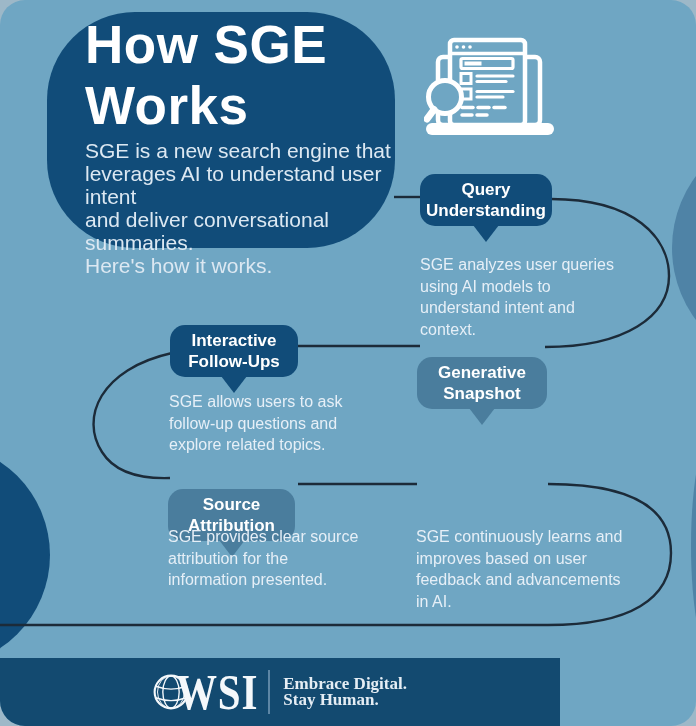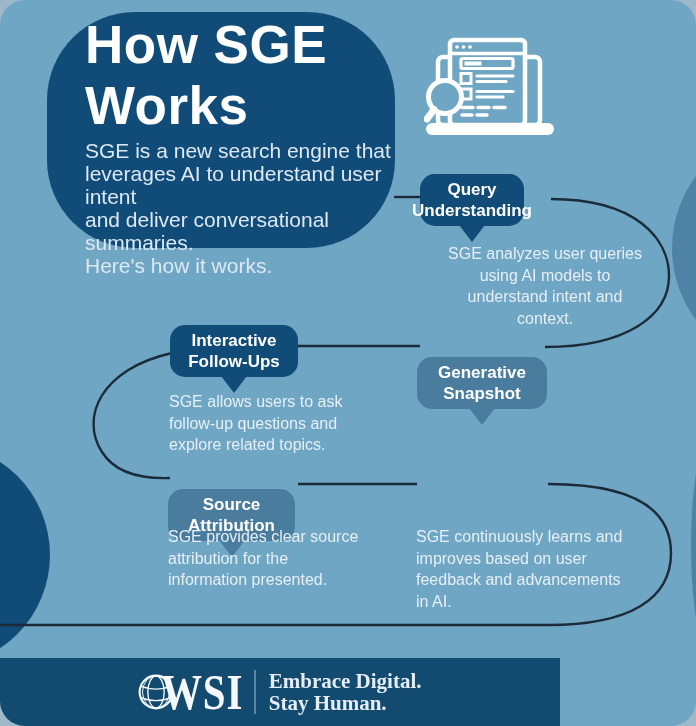--- a/index.html
+++ b/index.html
@@ -22,38 +22,38 @@
   .hero-icon{position:absolute;left:424px;top:26px;}
   
   .bubble{position:absolute;height:52px;border-radius:15px;display:flex;align-items:center;justify-content:center;text-align:center;}
   .bubble.navy{background:#114C79;}
   .bubble.steel{background:#4A7D9D;margin-top:32px;}
   .bubble::after{content:"";position:absolute;left:50%;top:100%;transform:translateX(-50%);margin-top:-1px;
     border-left:13px solid transparent;border-right:13px solid transparent;border-top:17px solid #114C79;}
   .bubble.steel::after{border-top-color:#4A7D9D;}
   .bubble-label{color:#FFFFFF;font-weight:700;font-size:17px;line-height:21px;white-space:pre-line;}
   .stage-desc{position:absolute;width:250px;color:#E6EFF7;font-size:16px;line-height:21.5px;white-space:pre-line;}
-  #b-qu{left:420px;top:174px;width:104px;}
+  #b-qu{left:420px;top:174px;width:132px;}
   #b-if{left:170px;top:325px;width:128px;}
   #b-gs{left:417px;top:325px;width:130px;}
   #b-sa{left:168px;top:457px;width:127px;}
   #b-cl{left:416px;top:457px;width:131px;}
-  #d-qu{left:420px;top:243px;text-align:center;}
+  #d-qu{left:420px;top:254px;}
   #d-if{left:169px;top:391px;}
   #d-gs{left:417px;top:391px;}
   #d-sa{left:168px;top:526px;}
   #d-cl{left:416px;top:526px;}
   
   .footer{position:absolute;left:0;top:658px;width:560px;height:68px;background:#134A70;
     display:flex;align-items:center;justify-content:center;}
   .logo-row{display:flex;align-items:center;}
   .wsi-text{font-family:"Liberation Serif","DejaVu Serif",serif;font-weight:700;font-size:50px;line-height:1;
     color:#F4F8FB;margin-left:-13px;transform:scaleX(0.82);transform-origin:left center;letter-spacing:1px;}
   .footer-divider{width:2px;height:44px;background:#5d86a5;margin:0 13px 0 -8px;}
-  .footer-tagline{font-family:"Liberation Serif","DejaVu Serif",serif;font-weight:700;font-size:21px;line-height:22px;
+  .footer-tagline{font-family:"Liberation Serif","DejaVu Serif",serif;font-weight:700;font-size:17px;line-height:16px;
     color:#E5EDF4;white-space:pre-line;}
 </style>
 </head>
 <body>
 
 <div class="canvas">
 
   <div class="circle-right"></div>
   <div class="sliver-right"></div>
   <div class="circle-bottom-left"></div>

